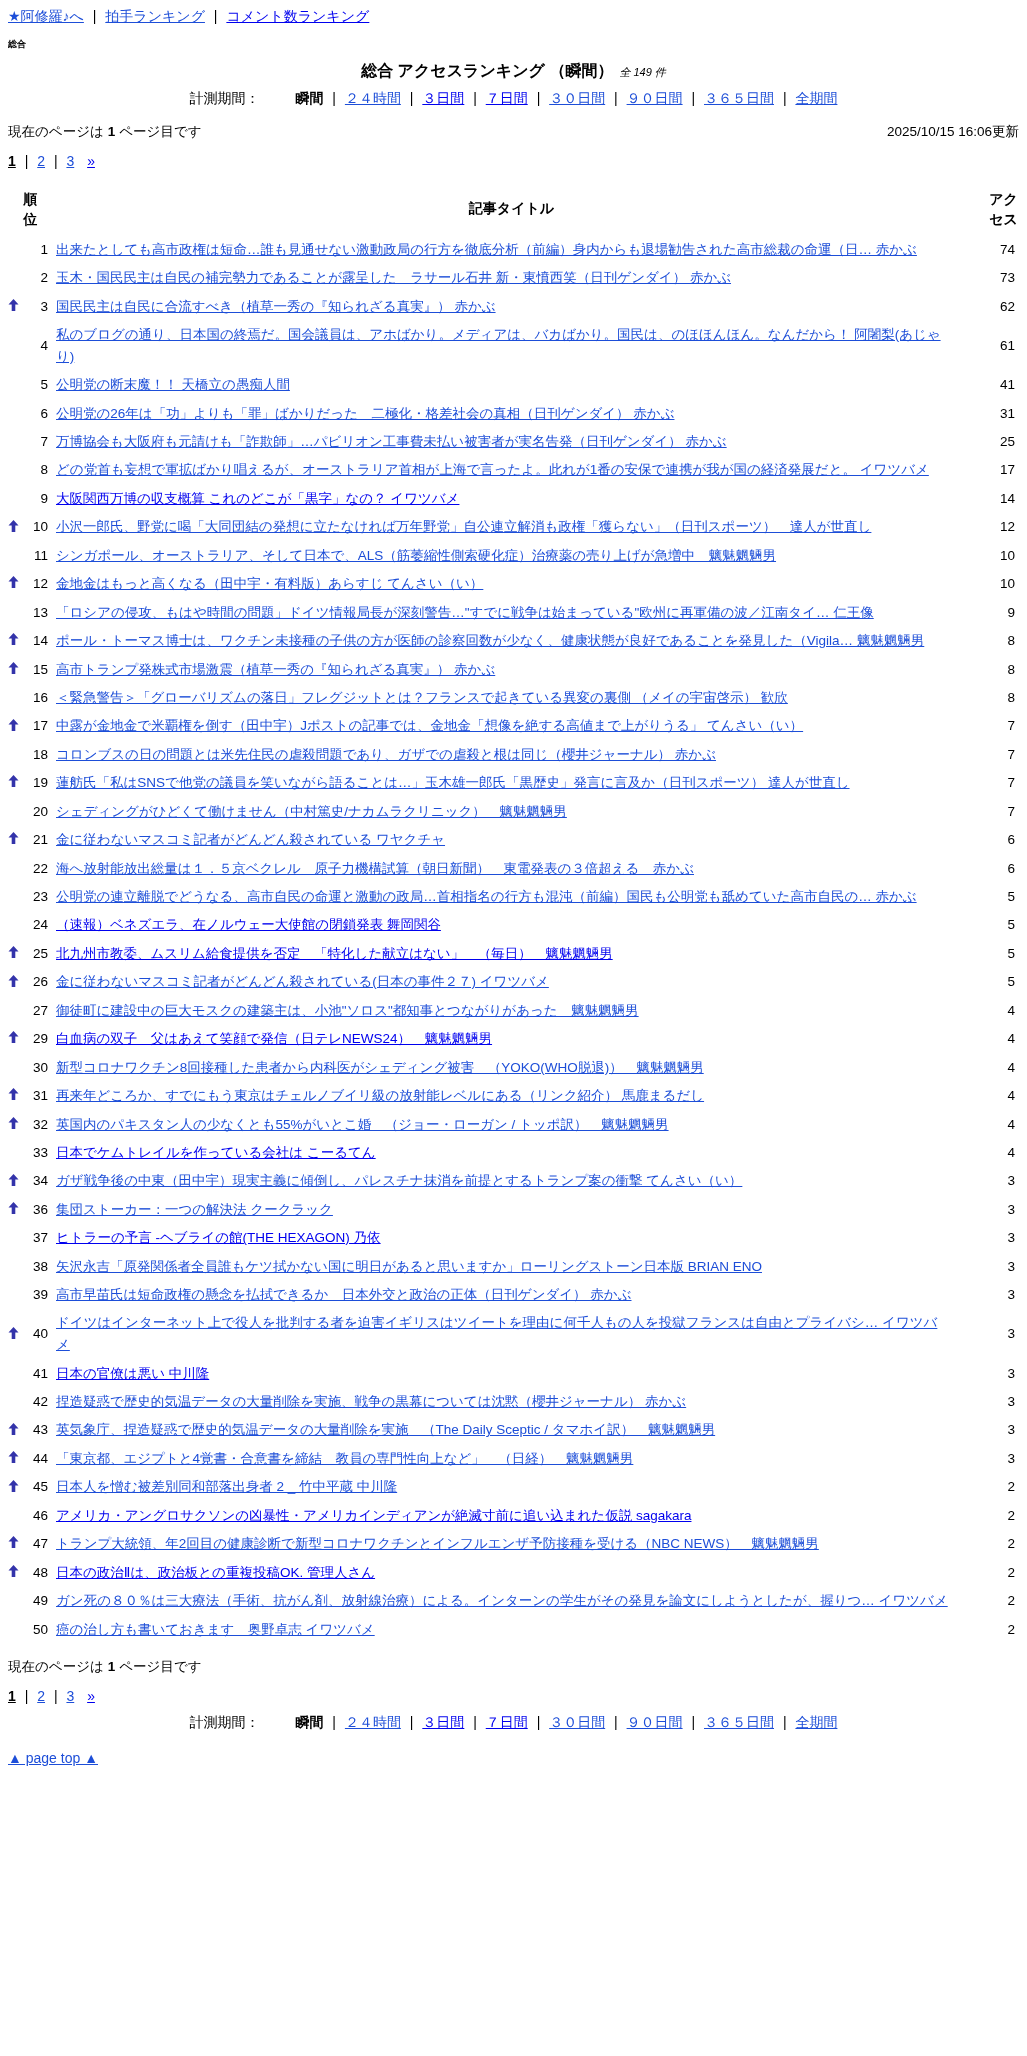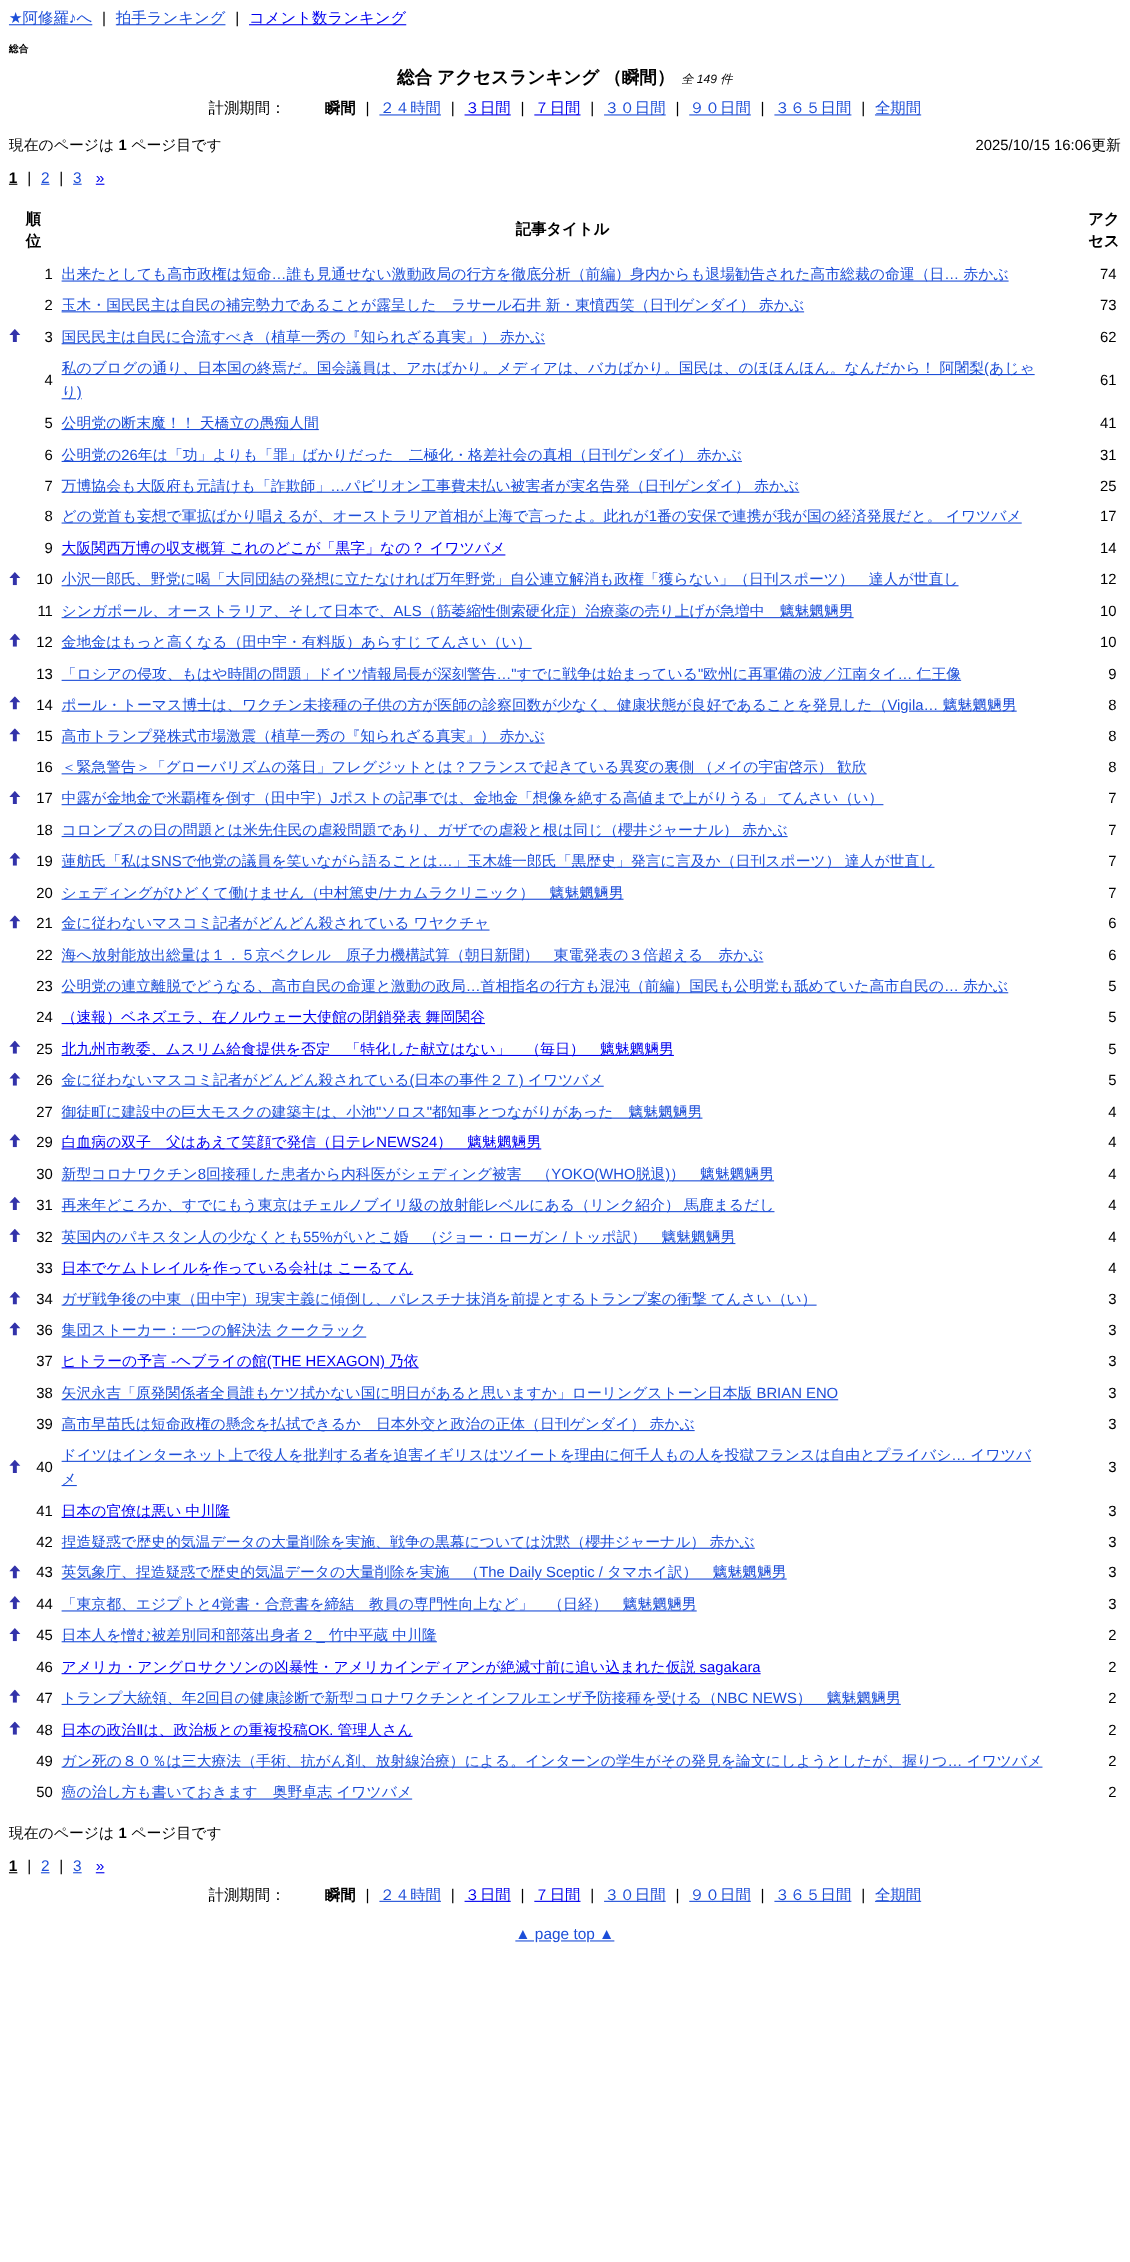--- a/index.html
+++ b/index.html
@@ -43,21 +43,21 @@
   td{padding:3px 0;line-height:22px;vertical-align:middle;}
   td.c-arrow{width:16px;text-align:left;}
   td.c-rank{width:24px;text-align:right;padding-right:6px;}
   td.c-title{padding-left:2px;padding-right:18px;}
   td.c-access{width:46px;text-align:right;padding-right:4px;}
   .up-ico{display:inline-block;vertical-align:middle;}
 
   .footer-pageinfo{margin-top:14px;}
   .footer-pagination{margin:12px 0 4px;font-size:14px;}
   .footer-period{text-align:center;font-size:14px;margin-top:10px;}
-  .page-top-line{text-align:center;margin-top:18px;font-size:14px;}
+  .page-top-line{text-align:left;margin-top:18px;font-size:14px;}
 </style>
 </head>
 <body>
 
 <div class="topnav">
   <a class="lnk visited">★阿修羅♪へ</a>
   <span class="sep">|</span>
   <a class="lnk visited">拍手ランキング</a>
   <span class="sep">|</span>
   <a class="lnk unvisited">コメント数ランキング</a>

